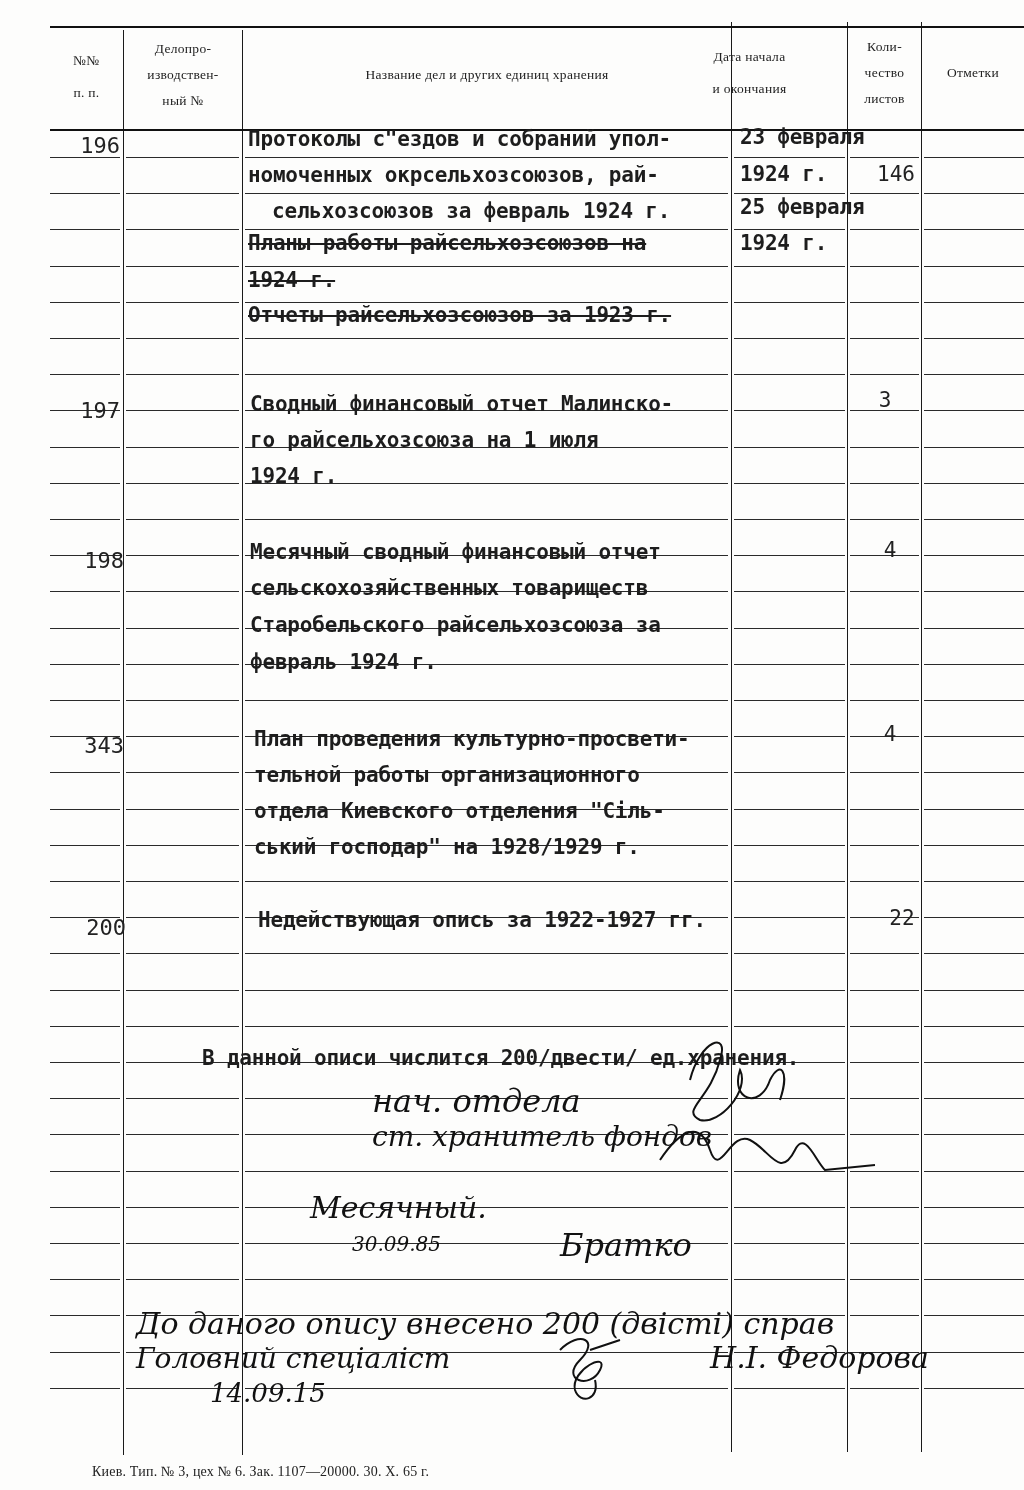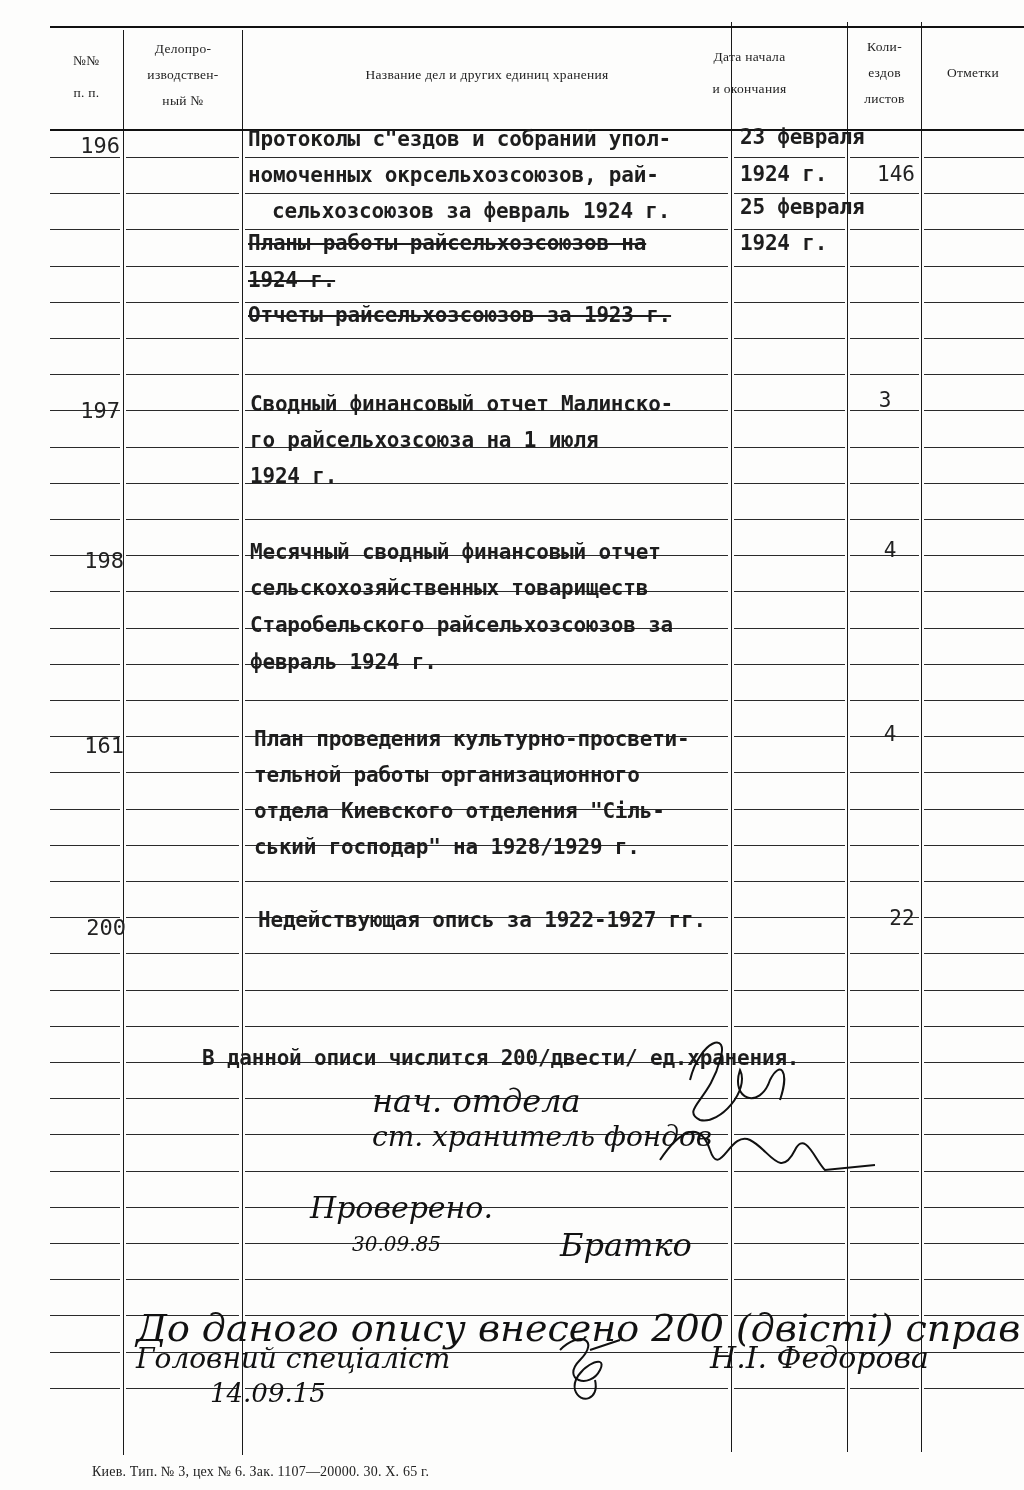--- a/index.html
+++ b/index.html
@@ -43,21 +43,21 @@
   </div>
   <div class="hdr" style="left:243px; top:62px; width:488px;">
     <span>Название дел и других единиц хранения</span>
   </div>
   <div class="hdr" style="left:692px; top:44px; width:115px;">
     <span>Дата начала</span>
     <span style="margin-top:6px;">и окончания</span>
   </div>
   <div class="hdr" style="left:848px; top:34px; width:73px;">
     <span>Коли-</span>
-    <span>ездов</span>
+    <span>чество</span>
     <span>листов</span>
   </div>
   <div class="hdr" style="left:922px; top:60px; width:102px;">
     <span>Отметки</span>
   </div>
 
   <div id="rules">
       <div class="hline" style="left: 50px; width: 70px; top: 157px;"></div>
       <div class="hline" style="left: 126px; width: 113px; top: 157px;"></div>
       <div class="hline" style="left: 245px; width: 483px; top: 157px;"></div>
@@ -285,49 +285,49 @@
 
   <div class="num" style="left:50px; top:398px; width:70px;">197</div>
   <div class="tw" style="left:250px; top:392px;">Сводный финансовый отчет Малинско-</div>
   <div class="tw" style="left:250px; top:428px;">го райсельхозсоюза на 1 июля</div>
   <div class="tw" style="left:250px; top:464px;">1924 г.</div>
   <div class="cnt" style="left:855px; top:388px; width:60px;">3</div>
 
   <div class="num" style="left:50px; top:548px; width:74px;">198</div>
   <div class="tw" style="left:250px; top:540px;">Месячный сводный финансовый отчет</div>
   <div class="tw" style="left:250px; top:576px;">сельскохозяйственных товариществ</div>
-  <div class="tw" style="left:250px; top:613px;">Старобельского райсельхозсоюзов за</div>
+  <div class="tw" style="left:250px; top:613px;">Старобельского райсельхозсоюза за</div>
   <div class="tw" style="left:250px; top:650px;">февраль 1924 г.</div>
   <div class="cnt" style="left:860px; top:538px; width:60px;">4</div>
 
-  <div class="num" style="left:50px; top:733px; width:74px;">161</div>
+  <div class="num" style="left:50px; top:733px; width:74px;">343</div>
   <div class="tw" style="left:254px; top:727px;">План проведения культурно-просвети-</div>
   <div class="tw" style="left:254px; top:763px;">тельной работы организационного</div>
   <div class="tw" style="left:254px; top:799px;">отдела Киевского отделения "Сіль-</div>
   <div class="tw" style="left:254px; top:835px;">ський господар" на 1928/1929 г.</div>
   <div class="cnt" style="left:860px; top:722px; width:60px;">4</div>
 
   <div class="num" style="left:50px; top:915px; width:76px;">200</div>
   <div class="tw" style="left:258px; top:908px;">Недействующая опись за 1922-1927 гг.</div>
   <div class="cnt" style="left:872px; top:906px; width:60px;">22</div>
 
   <div class="tw" style="left:202px; top:1046px; font-size:21px;">В данной описи числится 200/двести/ ед.хранения.</div>
 
   <div class="hand" style="left:372px; top:1082px; font-size:32px;">нач. отдела</div>
   <div class="hand" style="left:372px; top:1120px; font-size:28px;">ст. хранитель фондов</div>
 
   <svg class="sig" style="left:620px; top:1030px;" width="260" height="170" viewBox="0 0 260 170">
     <path d="M70 50 C 80 10, 110 0, 100 30 C 90 70, 60 80, 80 90 C 100 95, 130 60, 120 40 C 110 70, 140 80, 150 50 C 160 30, 170 40, 160 70 M 40 130 C 60 100, 80 90, 90 120 C 100 150, 110 100, 130 110 C 150 120, 160 150, 175 120 C 185 100, 195 130, 205 140 L 255 135" fill="none" stroke="#111" stroke-width="2"></path>
   </svg>
 
-  <div class="hand" style="left:310px; top:1190px; font-size:30px;">Проверено.</div>
+  <div class="hand" style="left:310px; top:1190px; font-size:30px;">Месячный.</div>
   <div class="hand" style="left:352px; top:1232px; font-size:20px;">30.09.85</div>
   <div class="hand" style="left:560px; top:1226px; font-size:32px;">Братко</div>
 
-  <div class="hand" style="left:136px; top:1306px; font-size:38px;">До даного опису внесено 200 (двісті) справ</div>
+  <div class="hand" style="left:136px; top:1306px; font-size:30px;">До даного опису внесено 200 (двісті) справ</div>
   <div class="hand" style="left:136px; top:1342px; font-size:28px;">Головний спеціаліст</div>
   <div class="hand" style="left:710px; top:1340px; font-size:30px;">Н.І. Федорова</div>
   <div class="hand" style="left:210px; top:1378px; font-size:26px;">14.09.15</div>
 
   <svg class="sig" style="left:540px; top:1330px;" width="90" height="80" viewBox="0 0 90 80">
     <path d="M20 20 C 40 0, 60 10, 40 30 C 20 50, 50 60, 60 40 C 70 20, 30 40, 35 60 C 40 75, 60 70, 55 50 M 50 20 L 80 10" fill="none" stroke="#111" stroke-width="2"></path>
   </svg>
 
   <div class="footer" style="left:92px; top:1464px;">Киев. Тип. № 3, цех № 6. Зак. 1107—20000. 30. X. 65 г.</div>
 </div>

